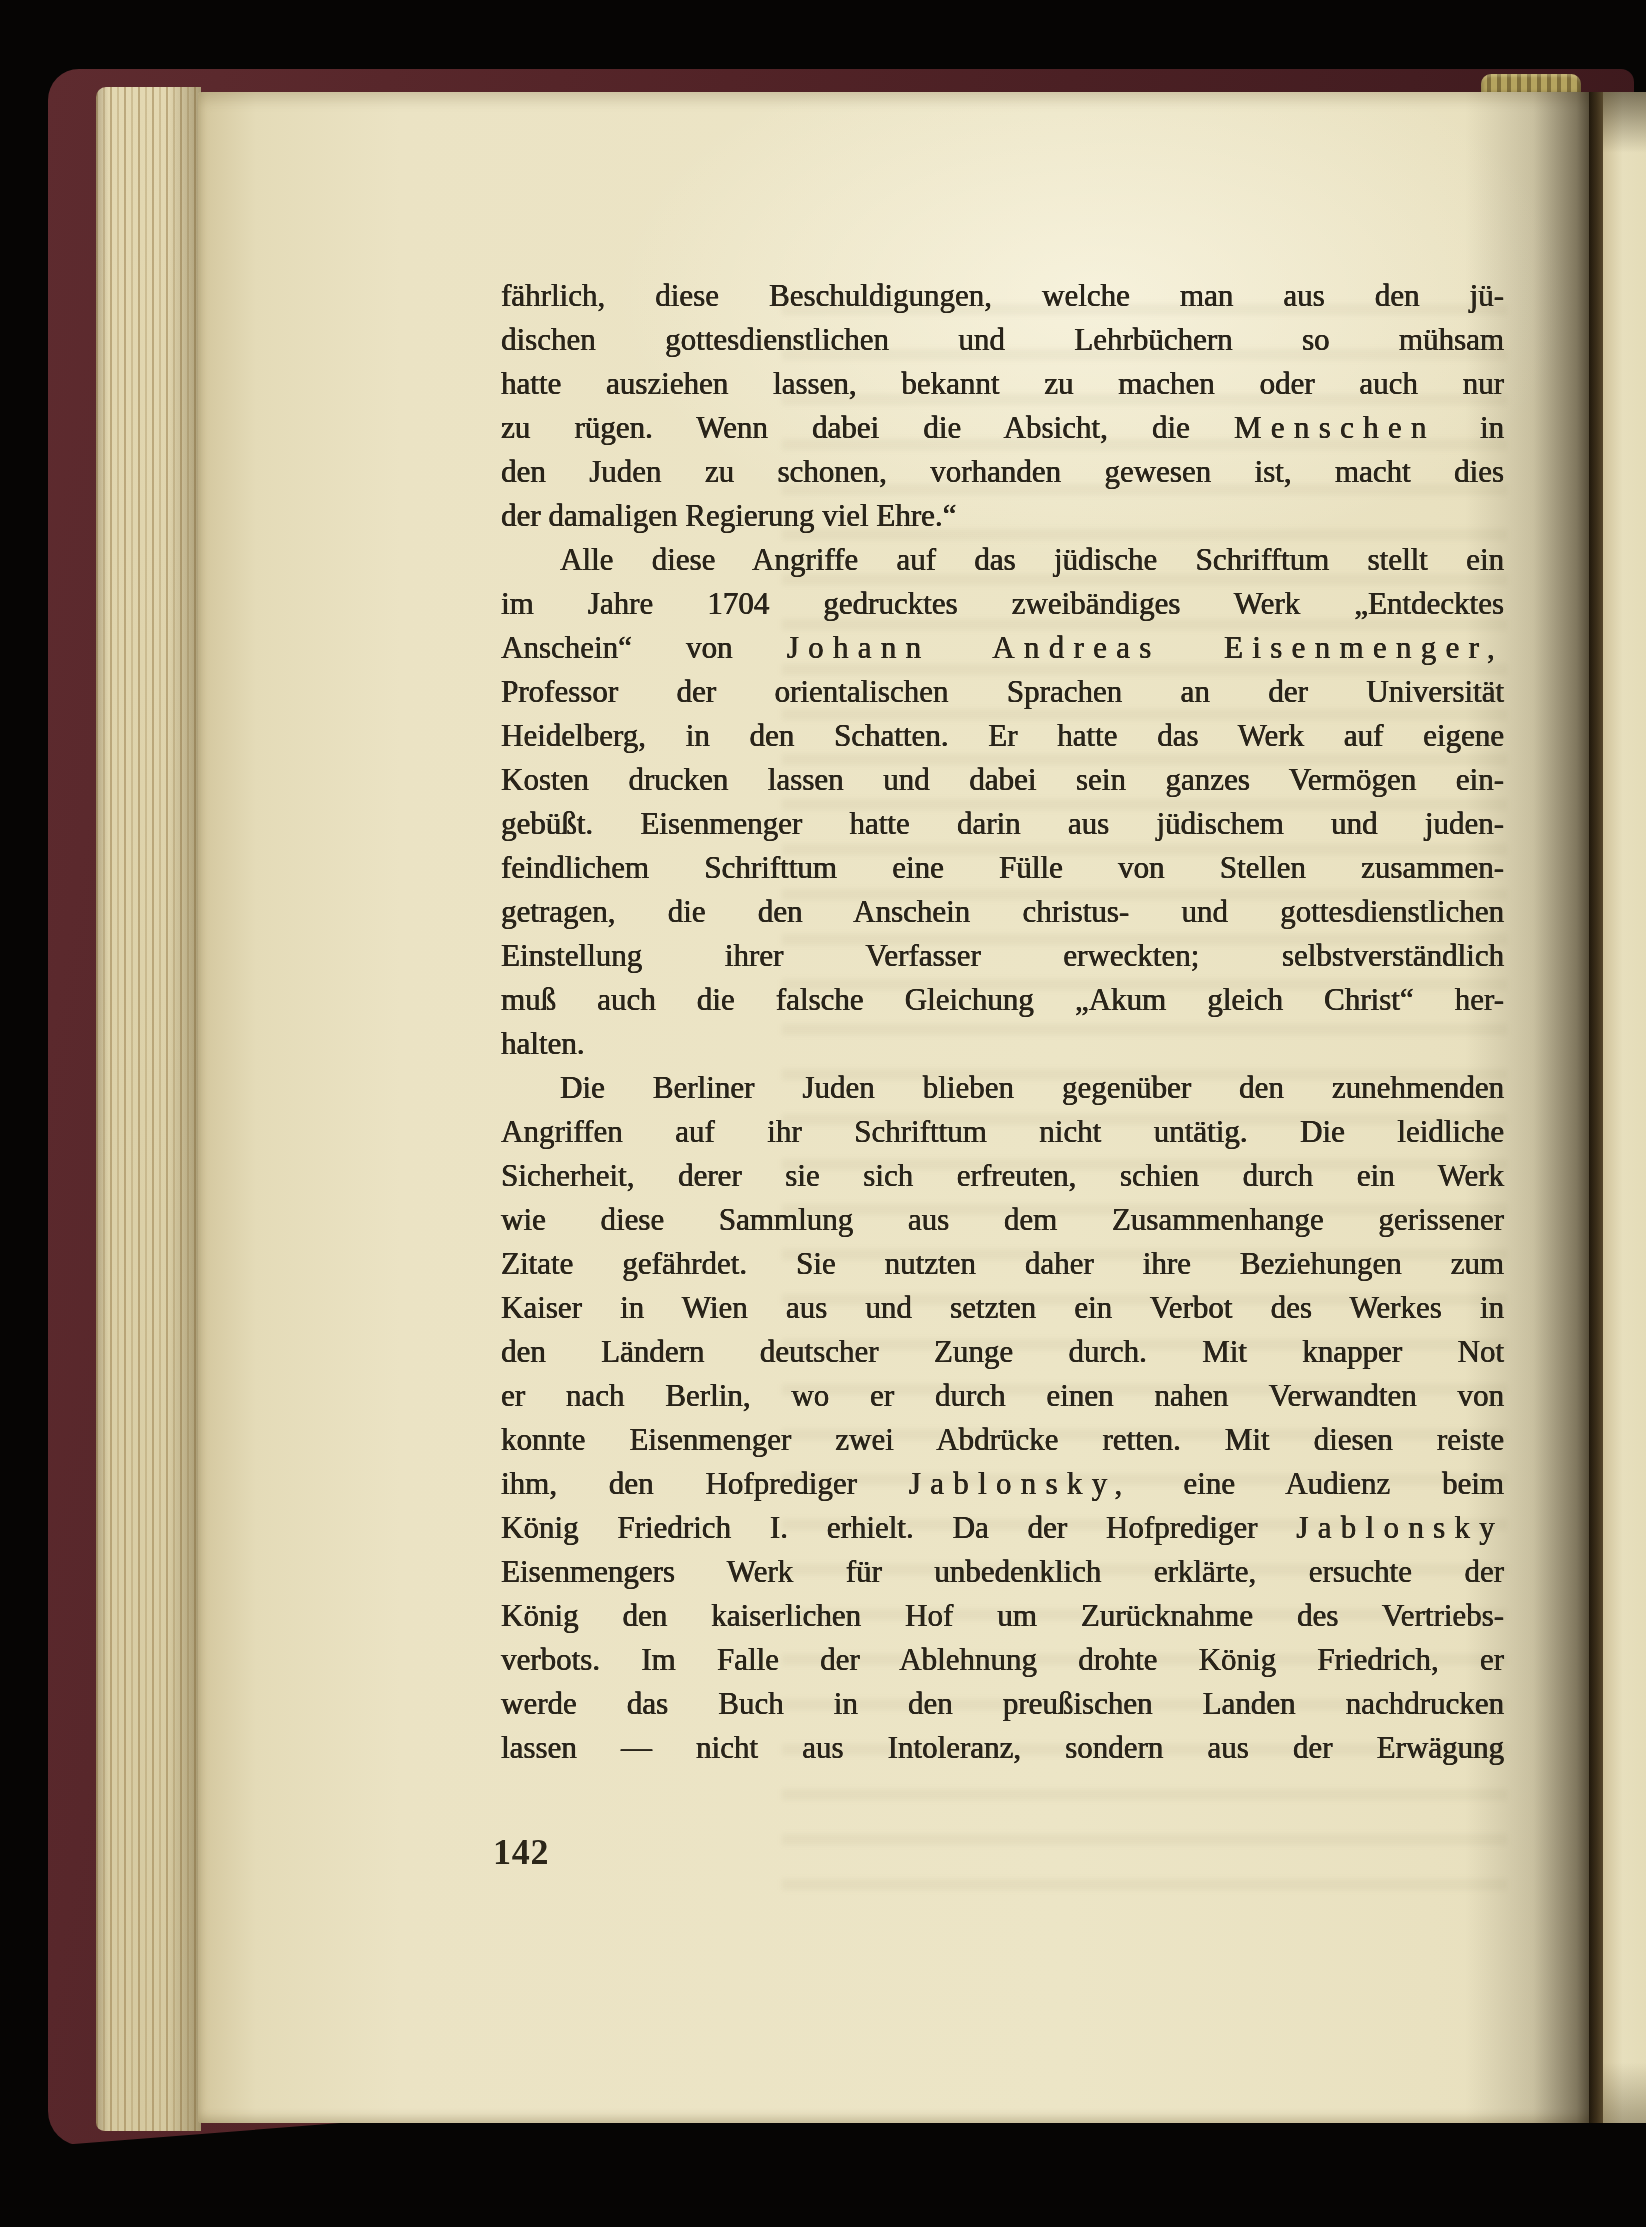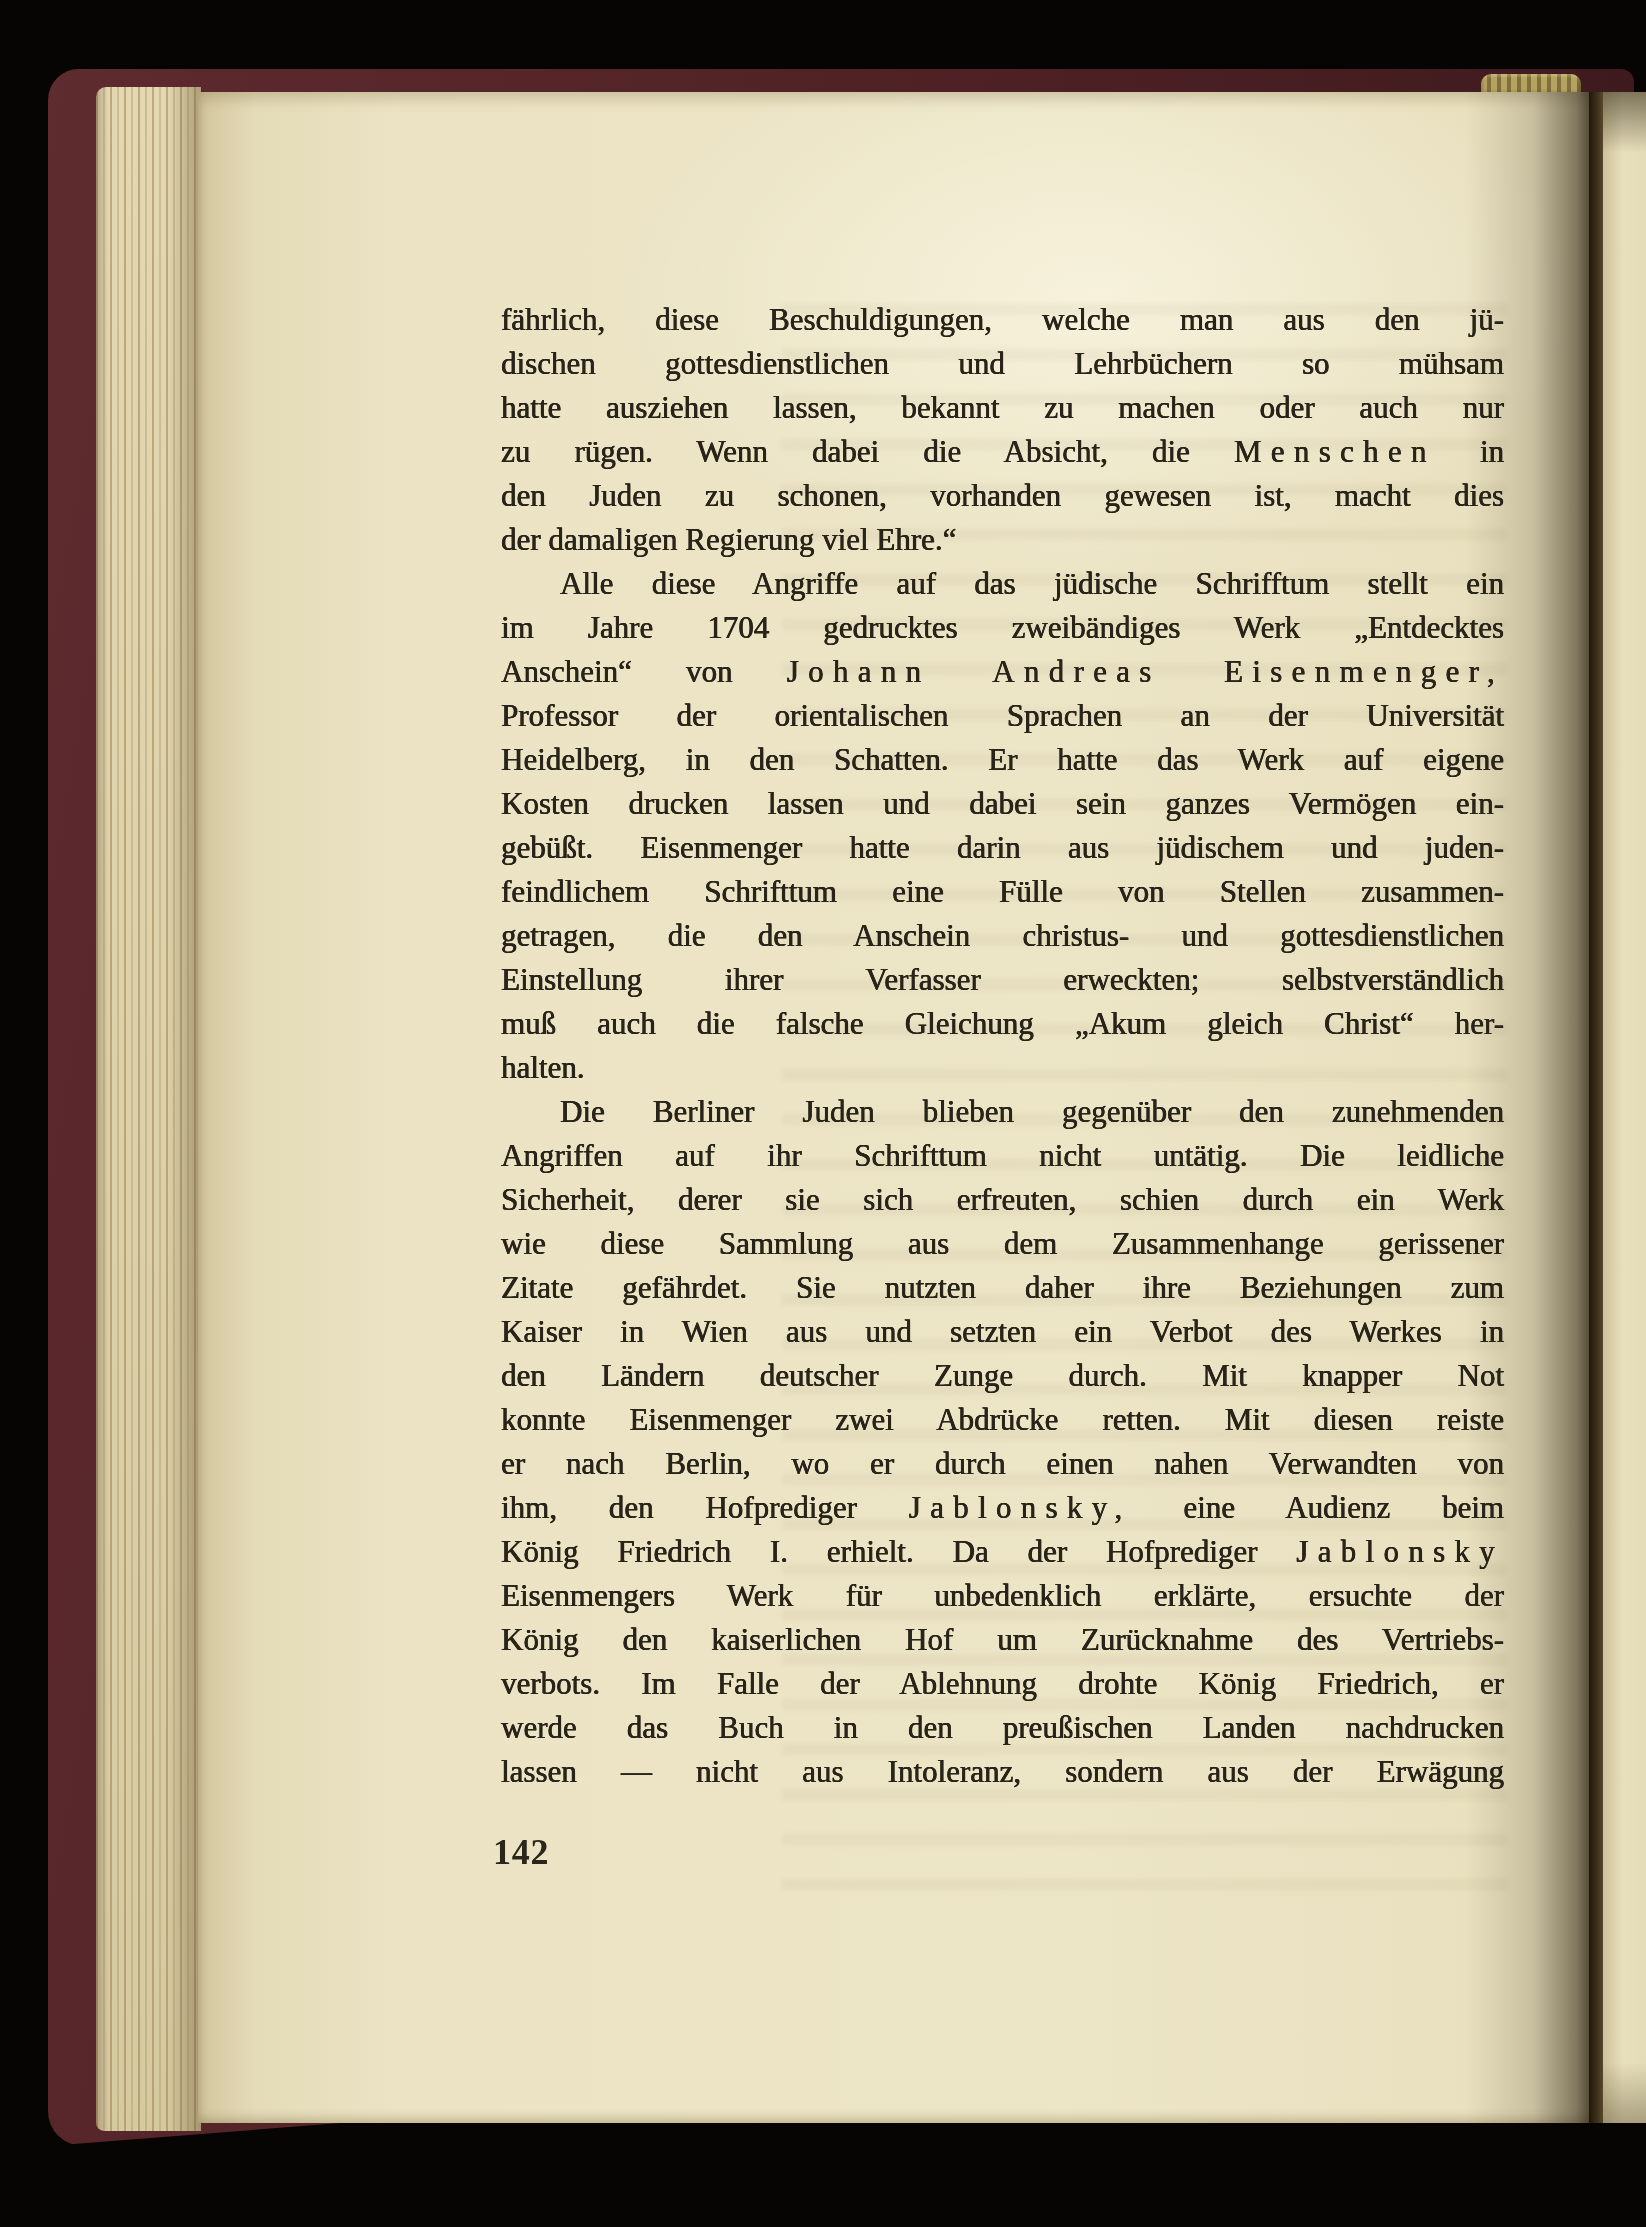--- a/index.html
+++ b/index.html
@@ -79,21 +79,21 @@
     position: absolute;
     top: 0; bottom: 0; right: 0;
     width: 44px;
     background:
       linear-gradient(180deg, rgba(40,30,12,.55) 0%, rgba(40,30,12,0) 3%, rgba(0,0,0,0) 97%, rgba(60,48,22,.35) 100%),
       linear-gradient(90deg, #cfc29a 0%, #e7dfbd 45%, #e4dcb8 100%);
   }
   
   .text-block {
     position: absolute;
-    left: 303px; top: 206px;
+    left: 303px; top: 182px;
     width: 1003px;
     color: #29241a;
     font-size: 31px;
     text-shadow: 0.4px 0 0 currentColor, -0.2px 0 0 currentColor;
   }
   .para { margin: 0; }
   .para.indent .line:first-child { text-indent: 59px; }
   .line {
     height: 44px;
     line-height: 44px;
@@ -149,22 +149,22 @@
           <div class="line nojust"><span>halten.</span></div>
         </div>
         <div class="para indent">
           <div class="line"><span>Die Berliner Juden blieben gegenüber den zunehmenden</span></div>
           <div class="line"><span>Angriffen auf ihr Schrifttum nicht untätig. Die leidliche</span></div>
           <div class="line"><span>Sicherheit, derer sie sich erfreuten, schien durch ein Werk</span></div>
           <div class="line"><span>wie diese Sammlung aus dem Zusammenhange gerissener</span></div>
           <div class="line"><span>Zitate gefährdet. Sie nutzten daher ihre Beziehungen zum</span></div>
           <div class="line"><span>Kaiser in Wien aus und setzten ein Verbot des Werkes in</span></div>
           <div class="line"><span>den Ländern deutscher Zunge durch. Mit knapper Not</span></div>
+          <div class="line"><span>er nach Berlin, wo er durch einen nahen Verwandten von</span></div>
           <div class="line"><span>konnte Eisenmenger zwei Abdrücke retten. Mit diesen reiste</span></div>
-          <div class="line"><span>er nach Berlin, wo er durch einen nahen Verwandten von</span></div>
           <div class="line"><span>ihm, den Hofprediger </span><span class="sp">Jablonsky,</span><span> eine Audienz beim</span></div>
           <div class="line"><span>König Friedrich I. erhielt. Da der Hofprediger </span><span class="sp">Jablonsky</span></div>
           <div class="line"><span>Eisenmengers Werk für unbedenklich erklärte, ersuchte der</span></div>
           <div class="line"><span>König den kaiserlichen Hof um Zurücknahme des Vertriebs-</span></div>
           <div class="line"><span>verbots. Im Falle der Ablehnung drohte König Friedrich, er</span></div>
           <div class="line"><span>werde das Buch in den preußischen Landen nachdrucken</span></div>
           <div class="line"><span>lassen — nicht aus Intoleranz, sondern aus der Erwägung</span></div>
         </div>
       </div>
     <div class="page-number">142</div>

